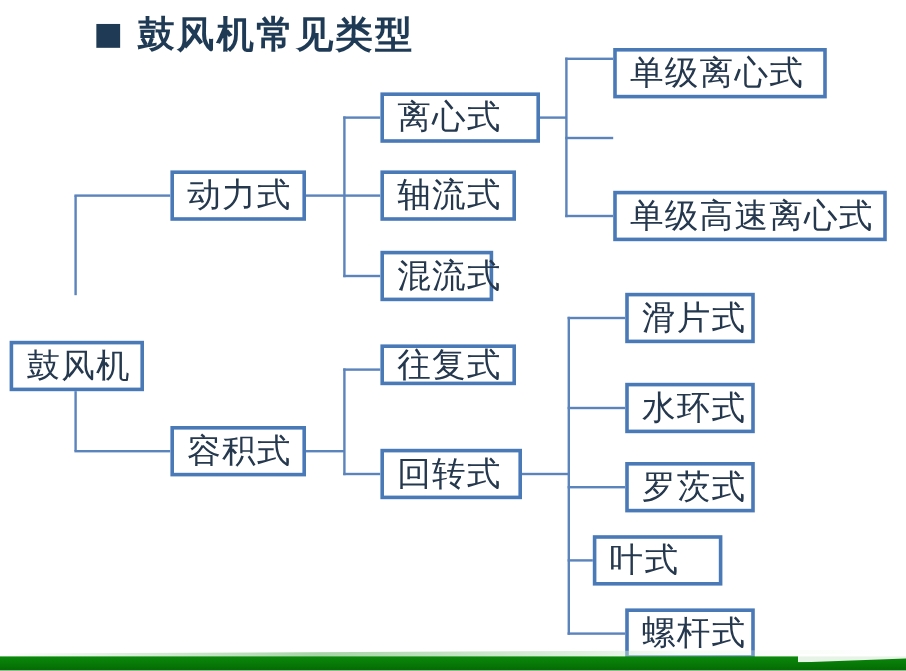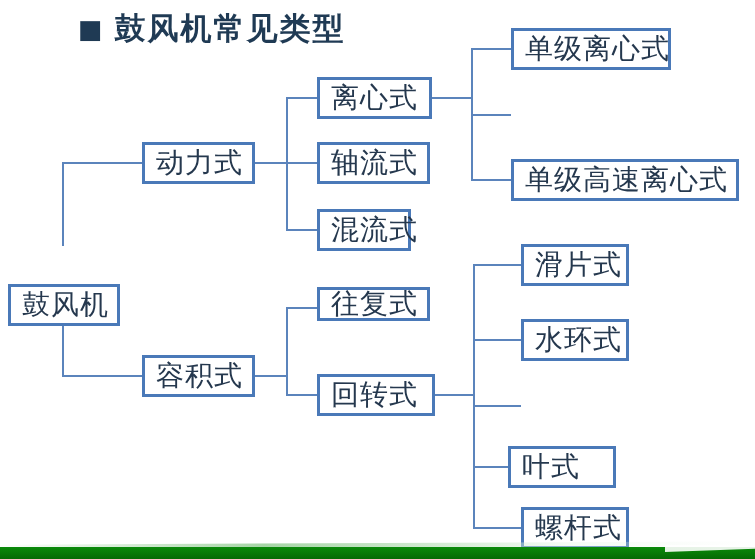--- a/index.html
+++ b/index.html
@@ -93,32 +93,33 @@
   <div class="line h" style="left:473px; top:339px; width:48px;"></div>
   <div class="line h" style="left:473px; top:405px; width:48px;"></div>
   <div class="line h" style="left:473px; top:466px; width:48px;"></div>
   <div class="line h" style="left:473px; top:527px; width:48px;"></div>
 
   <div class="node" style="left:8px; top:246px; width:112px; height:42px;margin-top:38px;">鼓风机</div>
 
   <div class="node" style="left:142px; top:142px; width:113px; height:42px;">动力式</div>
   <div class="node" style="left:142px; top:355px; width:113px; height:42px;">容积式</div>
 
-  <div class="node" style="left:317px; top:77px; width:115px; height:42px;">离心式</div>
+  <div class="node" style="left:317px; top:77px; width:133px; height:42px;">离心式</div>
   <div class="node" style="left:317px; top:142px; width:113px; height:42px;">轴流式</div>
   <div class="node" style="left:317px; top:209px; width:94px; height:42px;">混流式</div>
 
   <div class="node" style="left:317px; top:287px; width:113px; height:34px;">往复式</div>
   <div class="node" style="left:317px; top:374px; width:118px; height:42px;">回转式</div>
 
-  <div class="node" style="left:511px; top:28px; width:160px; height:42px;">单级离心式</div>
+  <div class="node" style="left:511px; top:40px; width:178px; height:42px;">单级离心式</div>
   <div class="node" style="left:511px; top:159px; width:228px; height:42px;">单级高速离心式</div>
 
   <div class="node" style="left:521px; top:244px; width:108px; height:42px;text-align:center;">滑片式</div>
   <div class="node" style="left:521px; top:319px; width:108px; height:42px;">水环式</div>
-  <div class="node" style="left:508px; top:446px; width:108px; height:42px;">叶式</div>
+  <div class="node" style="left:521px; top:385px; width:108px; height:42px;">罗茨式</div>
+  <div class="node" style="left:494px; top:446px; width:108px; height:42px;">叶式</div>
   <div class="node" style="left:521px; top:507px; width:108px; height:42px;">螺杆式</div>
 
   <div id="footer-swoosh"></div>
   <div id="footer-band"></div>
   <div id="footer-notch"></div>
 
 </div>
 
 </body></html>

